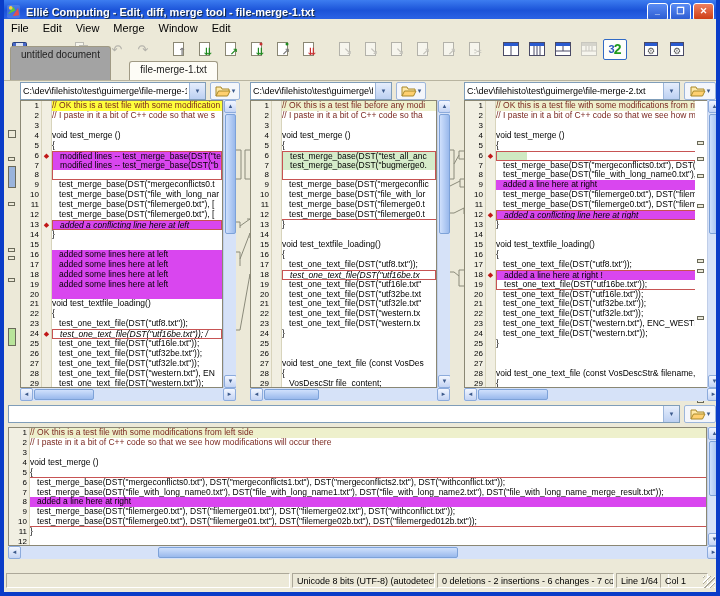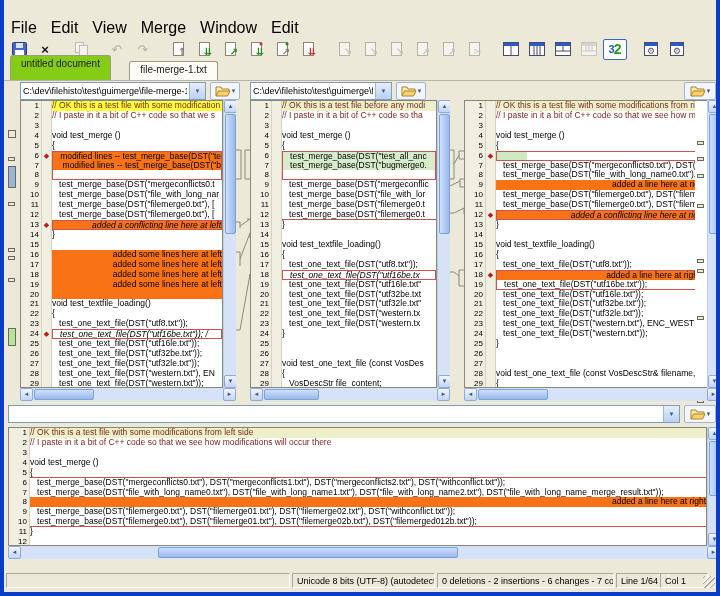--- a/index.html
+++ b/index.html
@@ -12,54 +12,54 @@
     display:flex;align-items:center;color:#fff;}
   .appicon{width:15px;height:15px;margin:0 5px 0 6px;}
   .title-text{font-size:11px;font-weight:bold;text-shadow:1px 1px 1px #123;white-space:nowrap;}
   .winbtns{position:absolute;right:6px;top:3px;display:flex;gap:2px;}
   .wbtn{width:19px;height:16px;border-radius:3px;border:1px solid #fff;
     background:linear-gradient(180deg,#5a8cf4,#2a5ad0);color:#fff;font-size:9px;line-height:14px;
     text-align:center;font-weight:bold;}
   .wbtn.close{background:linear-gradient(180deg,#ee8060,#cc3a10);}
   
   .menubar{position:absolute;left:0;top:19px;width:712px;height:18px;background:#ece9d8;
-    display:flex;align-items:center;font-size:16px;color:#000;}
+    display:flex;align-items:center;font-size:11px;color:#000;}
   .menu-item{padding:2px 7px;}
   
   .toolbar{position:absolute;left:0;top:37px;width:712px;height:24px;background:#ece9d8;
     display:flex;align-items:center;padding-left:2px;box-sizing:border-box;}
   .tb-btn{width:24px;height:21px;border:1px solid transparent;background:transparent;
     display:flex;align-items:center;justify-content:center;padding:0;margin:0 1px;}
   .tb-btn.pressed{border:1px solid #316ac5;background:#fdfdfb;border-radius:2px;}
   .tb-gap{width:10px;height:100%;}
   .tb-dis{opacity:.55;filter:grayscale(1);}
   
   .tabbar{position:absolute;left:0;top:61px;width:712px;height:20px;border-bottom:1px solid #b8b4a0;box-sizing:border-box;}
-  .tab{position:absolute;bottom:0;height:25px;font-size:10px;padding:2px 10px 0 10px;
-    border:1px solid #a09a84;border-bottom:none;border-radius:3px 3px 0 0;background:#84cc16;color:#222;box-sizing:border-box;}
+  .tab{position:absolute;bottom:0;height:34px;font-size:10px;padding:2px 10px 0 10px;
+    border:1px solid #a09a84;border-bottom:none;border-radius:3px 3px 0 0;background:#a3a3a3;color:#222;box-sizing:border-box;}
   .tab.active{height:19px;background:#fdfcf6;font-size:10px;}
   
   .combo{position:absolute;height:18px;background:#fff;border:1px solid #7f9db9;box-sizing:border-box;display:flex;}
   .combo input{flex:1;border:none;outline:none;font-size:9px;font-family:"Liberation Sans",sans-serif;padding:0 2px;min-width:0;background:transparent;}
   .combo .drop{width:15px;background:linear-gradient(180deg,#e6eefc,#bcd0f2);border-left:1px solid #9db6da;
     color:#3c5a8c;font-size:6px;display:flex;align-items:center;justify-content:center;}
   .folderbtn{position:absolute;height:18px;width:30px;border:1px solid #9db6da;border-radius:2px;background:#f4f6fb;
     display:flex;align-items:center;justify-content:center;gap:1px;font-size:7px;color:#3c5a8c;box-sizing:border-box;}
   
   .panel{position:absolute;top:100px;height:288px;background:#fff;border:1px solid #8a8774;box-sizing:border-box;overflow:hidden;}
   .rows{position:absolute;left:0;top:0;right:0;}
   .row{display:flex;height:9.93px;line-height:9.9px;font-size:8.5px;white-space:pre;}
   .ln{width:18px;text-align:right;padding-right:2px;background:#f1efe2;color:#000;flex:none;font-size:8px;border-right:1px solid #d8d4bc;}
   .mk{width:9px;flex:none;background:#f1efe2;color:#c01818;font-size:7px;line-height:9.5px;text-align:center;border-right:1px solid #d8d4bc;}
   .codewrap{flex:1;min-width:0;overflow:hidden;box-sizing:border-box;}
   .code{color:#000;}
   .cm .code{color:#7a2820;}
   .hl-yellow{background:#ffff3c;}
   .hl-pg{background:#eef0cc;}
-  .hl-blue{background:#f97316;text-align:right;}
+  .hl-blue{background:#d946ef;}
   .hl-green{background:#d6ecca;}
   .hl-greenbar{background:linear-gradient(90deg,#cfe9c2 0 30px,#fff 30px);}
   .bx-top{border:1px solid #c75353;border-bottom:none;}
   .bx-mid{border-left:1px solid #c75353;border-right:1px solid #c75353;}
   .bx-bot{border:1px solid #c75353;border-top:none;}
   .bx-one{border:1px solid #c75353;font-style:italic;}
   .redline{border-bottom:1px solid #c75353;}
   
   .vscroll{position:absolute;width:13px;background:#d6e2f8;border-left:1px solid #c0cee8;box-sizing:border-box;}
   .hscroll{position:absolute;height:13px;background:#d6e2f8;box-sizing:border-box;}
@@ -80,20 +80,34 @@
   .scell{position:absolute;top:1px;height:15px;line-height:15px;padding:0 4px;border:1px solid;
     border-color:#aca899 #fff #fff #aca899;box-sizing:border-box;white-space:nowrap;overflow:hidden;}
   .grip{position:absolute;right:1px;top:4px;width:12px;height:12px;
     background:repeating-linear-gradient(135deg,#fff 0 1px,#aca899 1px 2px,transparent 2px 4px);}
 </style>
 </head>
 <body>
 
 <div class="win">
 
+  <div class="titlebar">
+    <svg class="appicon" viewBox="0 0 16 16">
+      <rect x="1" y="1" width="14" height="14" rx="2" fill="#fff" opacity="0.15"></rect>
+      <path d="M2 11 L8 3 L10 7 Z" fill="#58c838"></path>
+      <path d="M7 13 L13 4 L14 12 Z" fill="#e05050"></path>
+      <circle cx="5" cy="4" r="2" fill="#f8d040"></circle>
+    </svg>
+    <span class="title-text">Ellié Computing - Edit, diff, merge tool - file-merge-1.txt</span>
+    <div class="winbtns">
+      <div class="wbtn">_</div>
+      <div class="wbtn">❐</div>
+      <div class="wbtn close">✕</div>
+    </div>
+  </div>
 
   <div class="menubar" id="menubar">
       <span class="menu-item">File</span>
       <span class="menu-item">Edit</span>
       <span class="menu-item">View</span>
       <span class="menu-item">Merge</span>
       <span class="menu-item">Window</span>
       <span class="menu-item">Edit</span>
     </div>
 
@@ -274,20 +288,24 @@
     <input readonly="" value="C:\dev\filehisto\test\guimerge\file-m" style="">
     <div class="drop">▼</div>
   </div>
   <div class="folderbtn" style="left:392px;top:82px;">
     <svg width="16" height="13" viewBox="0 0 16 13">
       <path d="M1,11 V2 h5 l1,2 h7 v2" fill="#ffe9a8" stroke="#a8882a"></path>
       <path d="M1,11 L3.5,6 H15 L12.5,11 Z" fill="#ffd070" stroke="#a8882a"></path>
     </svg>▾
   </div>
 
+  <div class="combo" style="left:460px;top:82px;width:216px;">
+    <input readonly="" value="C:\dev\filehisto\test\guimerge\file-merge-2.txt" style="">
+    <div class="drop">▼</div>
+  </div>
   <div class="folderbtn" style="left:680px;top:82px;width:32px;">
     <svg width="16" height="13" viewBox="0 0 16 13">
       <path d="M1,11 V2 h5 l1,2 h7 v2" fill="#ffe9a8" stroke="#a8882a"></path>
       <path d="M1,11 L3.5,6 H15 L12.5,11 Z" fill="#ffd070" stroke="#a8882a"></path>
     </svg>▾
   </div>
 
   <div class="ovstrip" style="left:2px;top:100px;width:13px;height:288px;">
     <div class="ovm" style="left:2px;top:30px;width:8px;height:8px;"></div>
     <div class="ovm" style="left:2px;top:57px;width:7px;height:4px;"></div>

